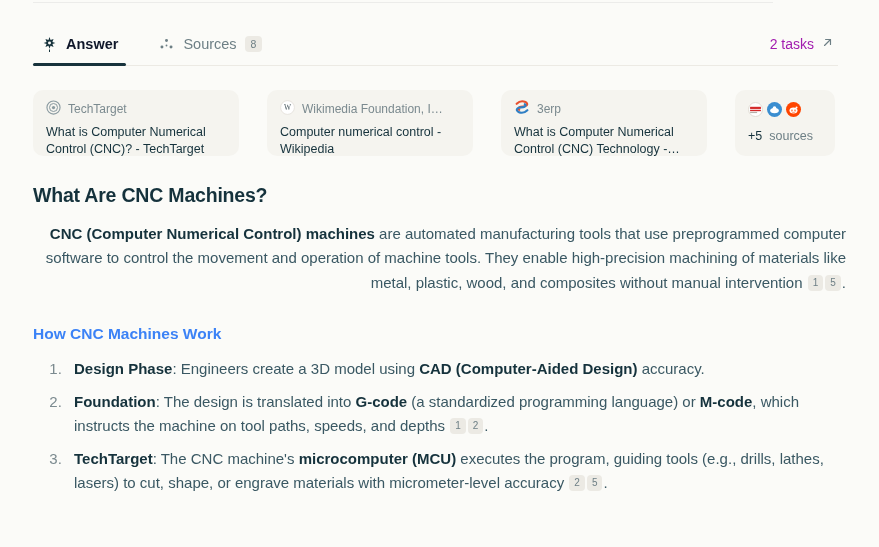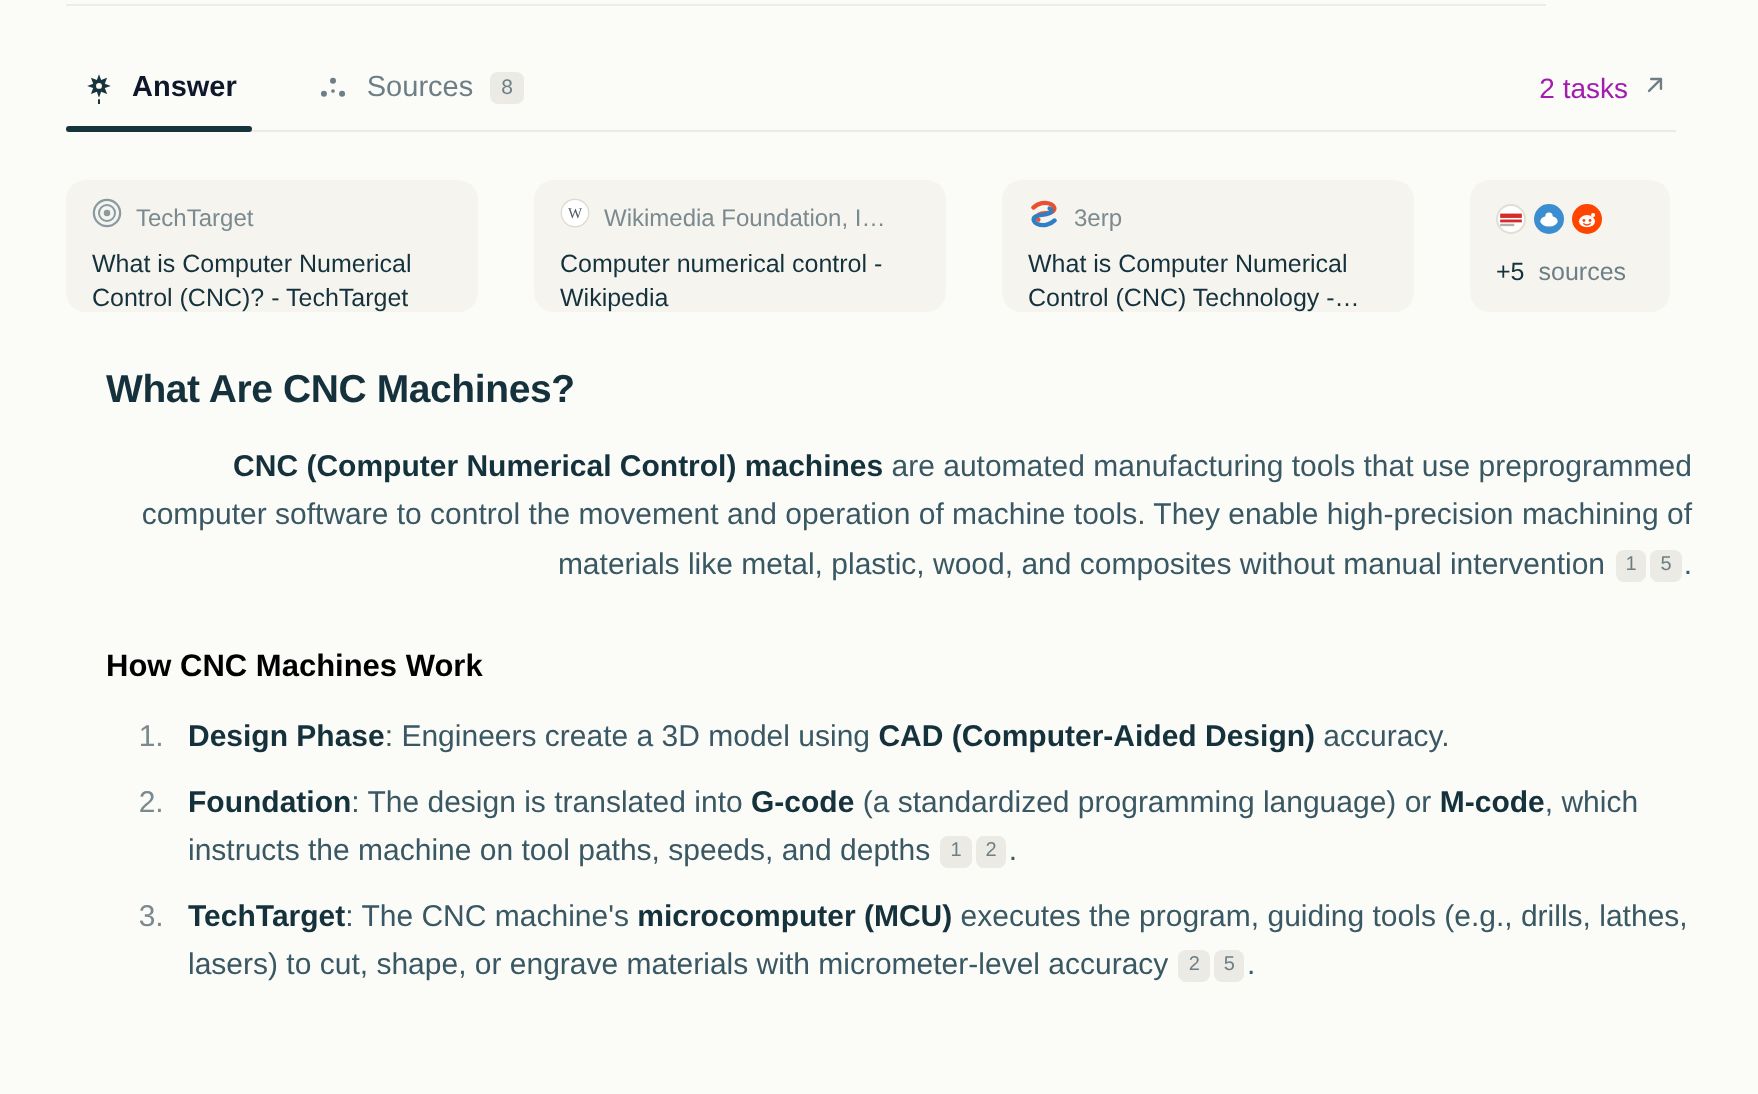--- a/index.html
+++ b/index.html
@@ -134,31 +134,31 @@
     display: flex;
     align-items: baseline;
     gap: 7px;
     font-size: 12.5px;
     color: #3d5560;
   }
   .more-label .cnt { color: #15323c; }
   .more-label .lbl { color: #6d7f85; }
 
   
-  .content { margin-top: 28px; margin-left: 20px; }
+  .content { margin-top: 28px; }
   h1.section {
     font-size: 19.5px;
     font-weight: bold;
     color: #15323c;
     letter-spacing: -0.2px;
   }
   h2.section {
     font-size: 15.5px;
     font-weight: bold;
-    color: #000000;
+    color: #3b82f6;
     margin-top: 30px;
   }
   p.para {
     margin-top: 15px;
     font-size: 15px;
     line-height: 1.63;
     color: #3a5863;
     text-align: right;
   }
   p.para b, li b { color: #15323c; font-weight: bold; }

